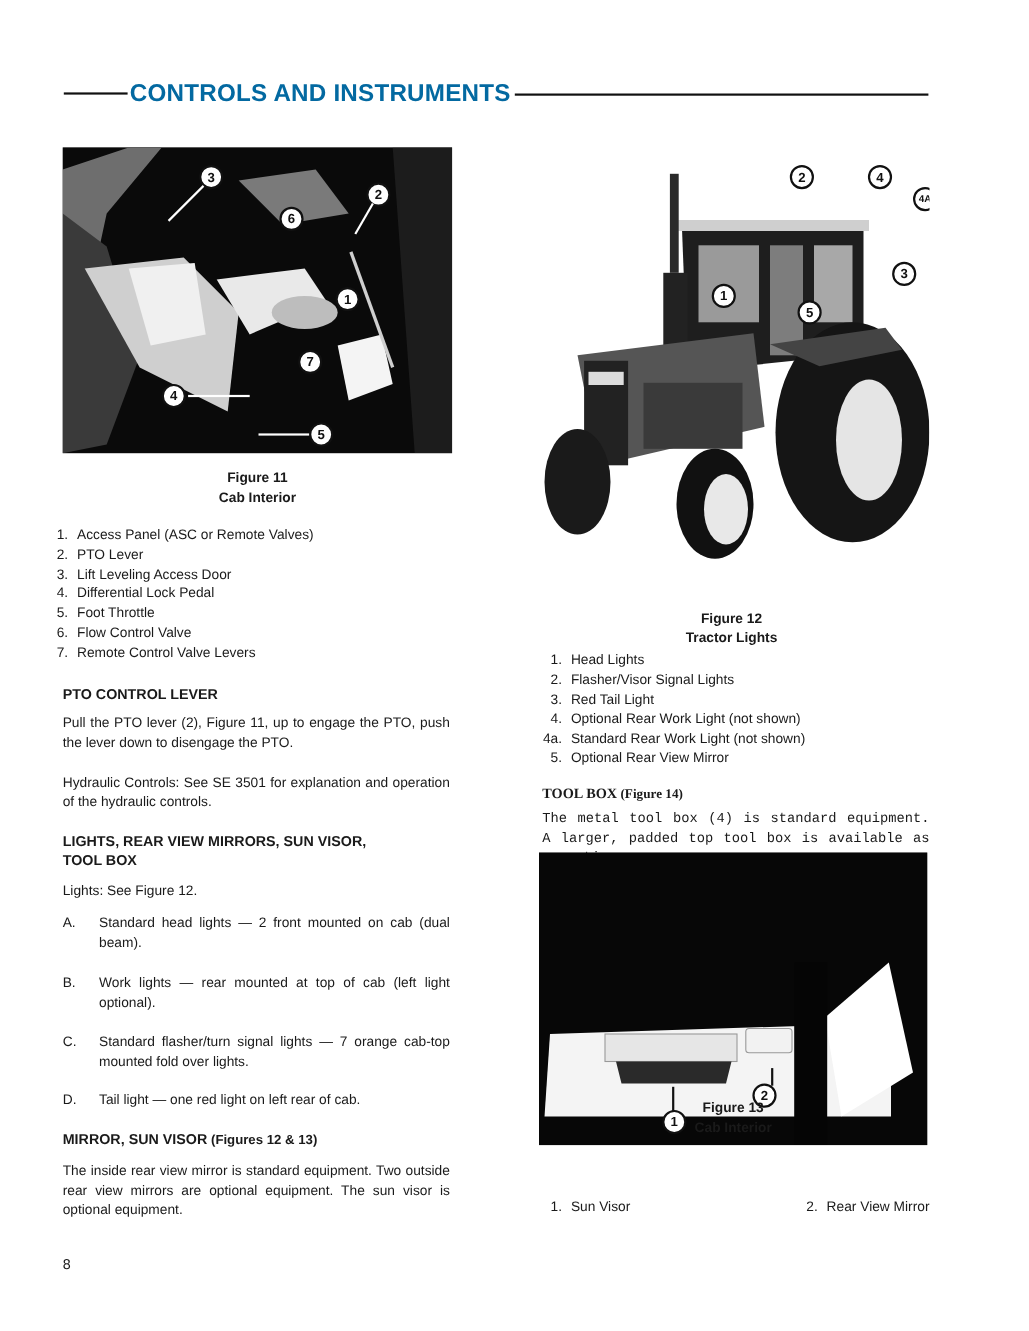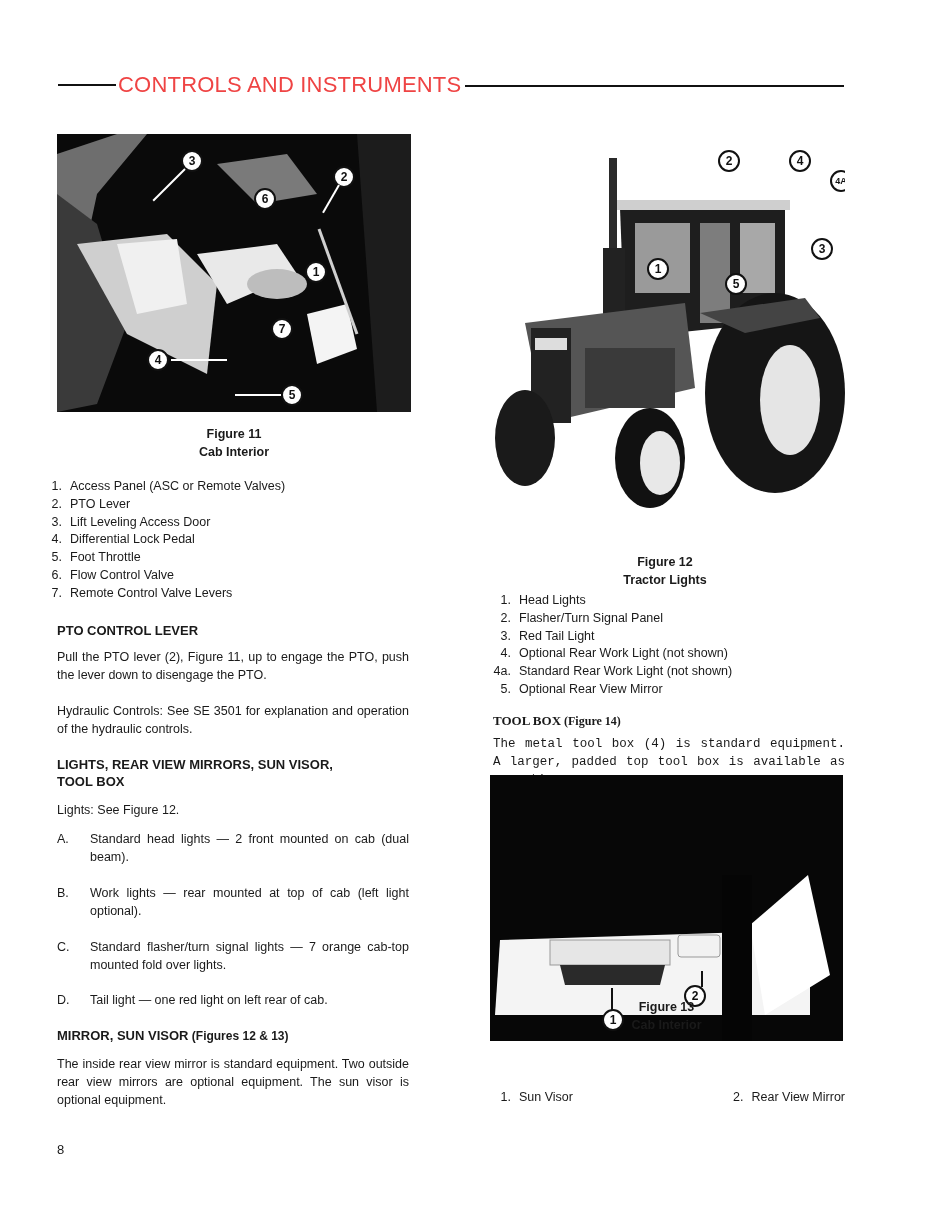--- a/index.html
+++ b/index.html
@@ -3,21 +3,21 @@
 <meta charset="utf-8">
 <style>
   html, body { margin: 0; padding: 0; background: #ffffff; }
   body { width: 935px; height: 1210px; position: relative; overflow: hidden;
          font-family: "Liberation Sans", "DejaVu Sans", sans-serif; color: #1a1a1a; }
   .abs { position: absolute; }
 
   
   .hdr { left: 58px; top: 70px; width: 786px; height: 30px; display: flex; align-items: center; }
   .hdr .rule-l { width: 58px; height: 2px; background: #111; margin-right: 2px; }
-  .hdr .title { font-size: 22px; font-weight: normal; letter-spacing: 0.2px; color: #ef4444; white-space: nowrap; }
+  .hdr .title { font-size: 22px; font-weight: bold; letter-spacing: 0.2px; color: #0369a1; white-space: nowrap; }
   .hdr .rule-r { flex: 1; height: 2px; background: #111; margin-left: 4px; margin-top: 2px; }
 
   .cap { text-align: center; font-weight: bold; font-size: 12.5px; line-height: 18px; }
   .num-list { font-size: 12.5px; line-height: 17.8px; }
   .num-list .row { display: flex; }
   .num-list .n { width: 22px; text-align: right; padding-right: 8px; flex: none; }
   .h2 { font-weight: bold; font-size: 13px; line-height: 17px; }
   .p { font-size: 12.5px; line-height: 18px; text-align: justify; }
   .p b { font-weight: normal; }
   .lettered .row { display: flex; font-size: 12.5px; line-height: 18px; }
@@ -187,21 +187,21 @@
   <div>Tractor Lights</div>
 </div>
 
 <div class="abs num-list" style="left:489px; top:592px; width:360px;">
   <div class="row">
       <span class="n">1.</span>
       <span>Head Lights</span>
     </div>
   <div class="row">
       <span class="n">2.</span>
-      <span>Flasher/Turn Signal Panel</span>
+      <span>Flasher/Visor Signal Lights</span>
     </div>
   <div class="row">
       <span class="n">3.</span>
       <span>Red Tail Light</span>
     </div>
   <div class="row">
       <span class="n">4.</span>
       <span>Optional Rear Work Light (not shown)</span>
     </div>
   <div class="row">

